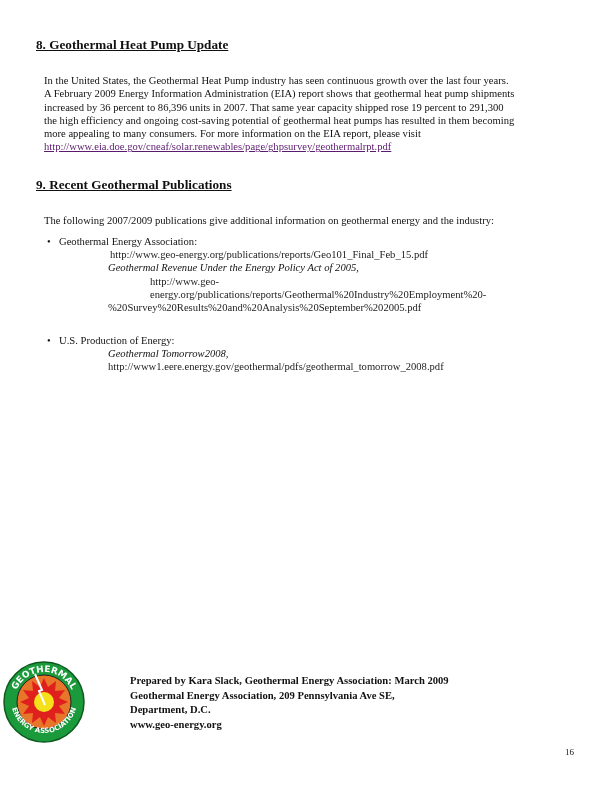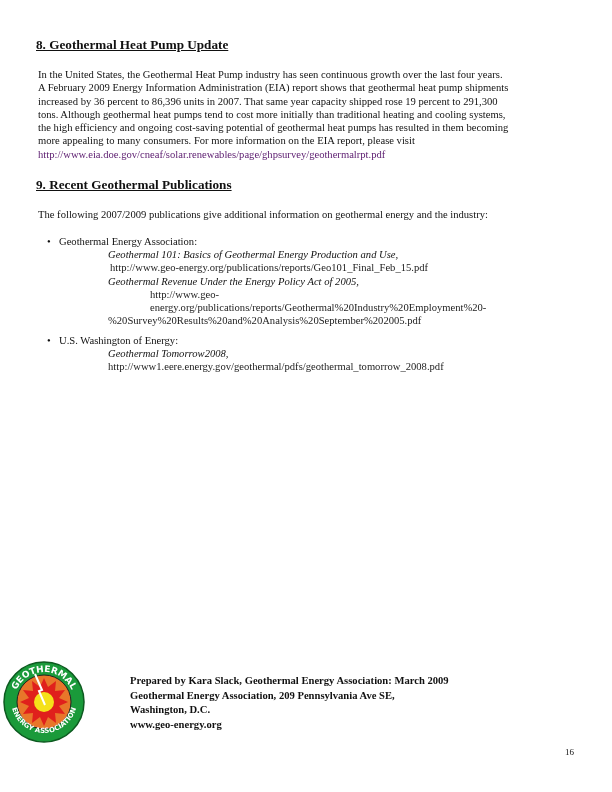--- a/index.html
+++ b/index.html
@@ -1,22 +1,22 @@
 <!DOCTYPE html>
 <html><head>
 <meta charset="utf-8">
 <style>
   html, body { margin: 0; padding: 0; background: #ffffff; }
   body { width: 612px; height: 792px; position: relative; overflow: hidden;
          font-family: "Liberation Serif", "DejaVu Serif", serif; color: #111; }
   .page { position: absolute; left: 0; top: 0; width: 484px; height: 792px; }
   h2 { position: absolute; margin: 0; font-size: 13.2px; font-weight: bold;
        text-decoration: underline; left: 36px; }
-  .para { position: absolute; left: 36px; width: 545px; font-size: 10.6px; line-height: 13.3px; margin: 2px; }
-  a.link { color: #5a1a6e; }
+  .para { position: absolute; left: 36px; width: 545px; font-size: 10.6px; line-height: 13.3px; margin: 8px; }
+  a.link { color: #5a1a6e; text-decoration: underline; }
   a.link2 { color: #222; }
   .bullet { position: absolute; font-size: 10.6px; line-height: 13.3px; }
   .bullet .dot { position: absolute; left: 0; top: 0; }
   .sub { position: absolute; font-size: 10.6px; line-height: 13.3px; }
   .sub em { font-style: italic; }
   .footer { position: absolute; left: 130px; width: 400px; top: 674px; text-align: left;
             font-weight: bold; font-size: 10.6px; line-height: 14.5px; }
   .pagenum { position: absolute; left: 565px; top: 747px; font-size: 9px; }
   .logo { position: absolute; left: 2px; top: 660px; width: 84px; height: 84px; }
 </style>
@@ -24,46 +24,44 @@
 <body>
 
 <div class="page">
 
   <h2 style="top:37px;">8. Geothermal Heat Pump Update</h2>
 
   <div class="para" style="top:66px;">
     <div>In the United States, the Geothermal Heat Pump industry has seen continuous growth over the last four years.</div>
     <div>A February 2009 Energy Information Administration (EIA) report shows that geothermal heat pump shipments</div>
     <div>increased by 36 percent to 86,396 units in 2007. That same year capacity shipped rose 19 percent to 291,300</div>
-    <div>tons. Although geothermal heat pumps tend to cost more initially than traditional heating and cooling systems,</div>
     <div>the high efficiency and ongoing cost-saving potential of geothermal heat pumps has resulted in them becoming</div>
     <div>more appealing to many consumers. For more information on the EIA report, please visit</div>
     <div><a class="link">http://www.eia.doe.gov/cneaf/solar.renewables/page/ghpsurvey/geothermalrpt.pdf</a></div>
   </div>
 
   <h2 style="top:177px;">9. Recent Geothermal Publications</h2>
 
   <div class="para" style="top:206px;">The following 2007/2009 publications give additional information on geothermal energy and the industry:</div>
 
   <div class="bullet" style="left:47px; top:235px;">
     <span class="dot">•</span>
     <span style="margin-left:12px;">Geothermal Energy Association:</span>
   </div>
 
   <div class="sub" style="left:108px; top:248px;">
-    <div><em>Geothermal 101: Basics of Geothermal Energy Production and Use,</em></div>
     <div style="margin-left:2px;"><a class="link2">http://www.geo-energy.org/publications/reports/Geo101_Final_Feb_15.pdf</a></div>
     <div><em>Geothermal Revenue Under the Energy Policy Act of 2005,</em></div>
     <div style="margin-left:2px;padding-left:40px;"><a class="link2">http://www.geo-energy.org/publications/reports/Geothermal%20Industry%20Employment%20-</a></div>
     <div><a class="link2">%20Survey%20Results%20and%20Analysis%20September%202005.pdf</a></div>
   </div>
 
   <div class="bullet" style="left:47px; top:334px;">
     <span class="dot">•</span>
-    <span style="margin-left:12px;">U.S. Washington of Energy:</span>
+    <span style="margin-left:12px;">U.S. Production of Energy:</span>
   </div>
 
   <div class="sub" style="left:108px; top:347px;">
     <div><em>Geothermal Tomorrow2008,</em></div>
     <div><a class="link2">http://www1.eere.energy.gov/geothermal/pdfs/geothermal_tomorrow_2008.pdf</a></div>
   </div>
 
   <div class="logo">
     <svg width="84" height="84" viewBox="0 0 84 84">
       <defs>
@@ -80,18 +78,18 @@
       </text>
       <text font-family="DejaVu Sans, sans-serif" font-size="7" font-weight="bold" fill="#fff">
         <textPath href="#arcBot" startOffset="50%" text-anchor="middle">ENERGY ASSOCIATION</textPath>
       </text>
     </svg>
   </div>
 
   <div class="footer">
     <div>Prepared by Kara Slack, Geothermal Energy Association: March 2009</div>
     <div>Geothermal Energy Association, 209 Pennsylvania Ave SE,</div>
-    <div>Washington, D.C.</div>
+    <div>Department, D.C.</div>
     <div>www.geo-energy.org</div>
   </div>
 
   <div class="pagenum">16</div>
 </div>
 
 </body></html>

